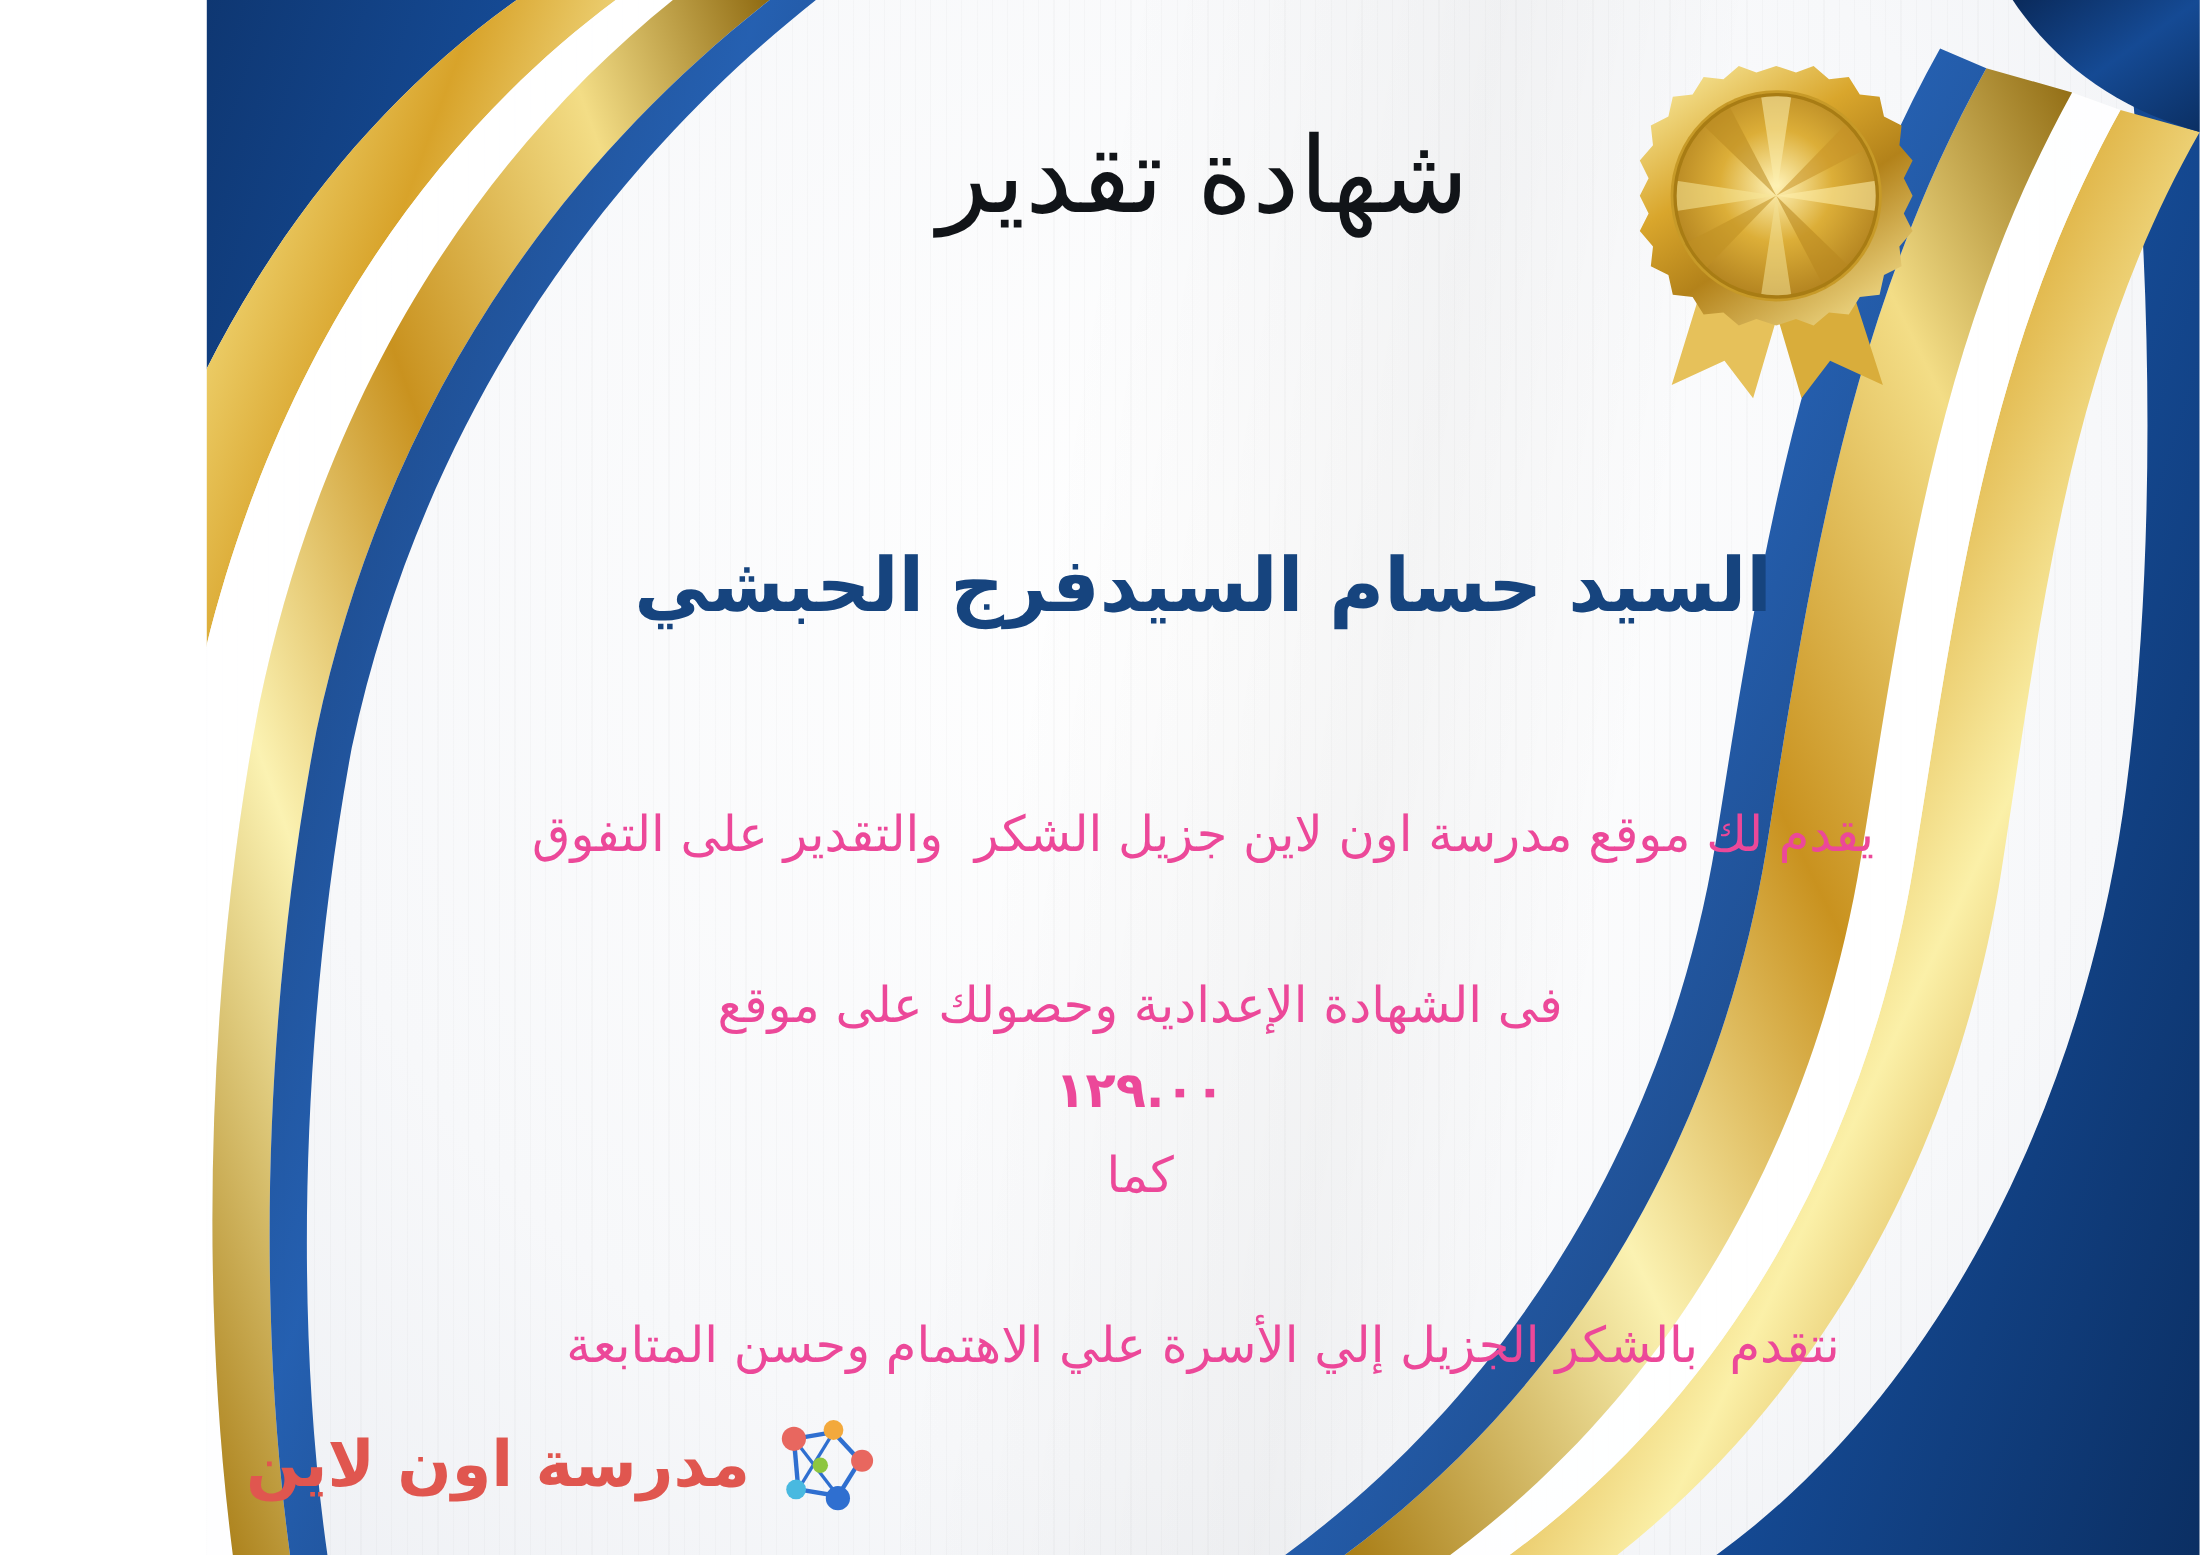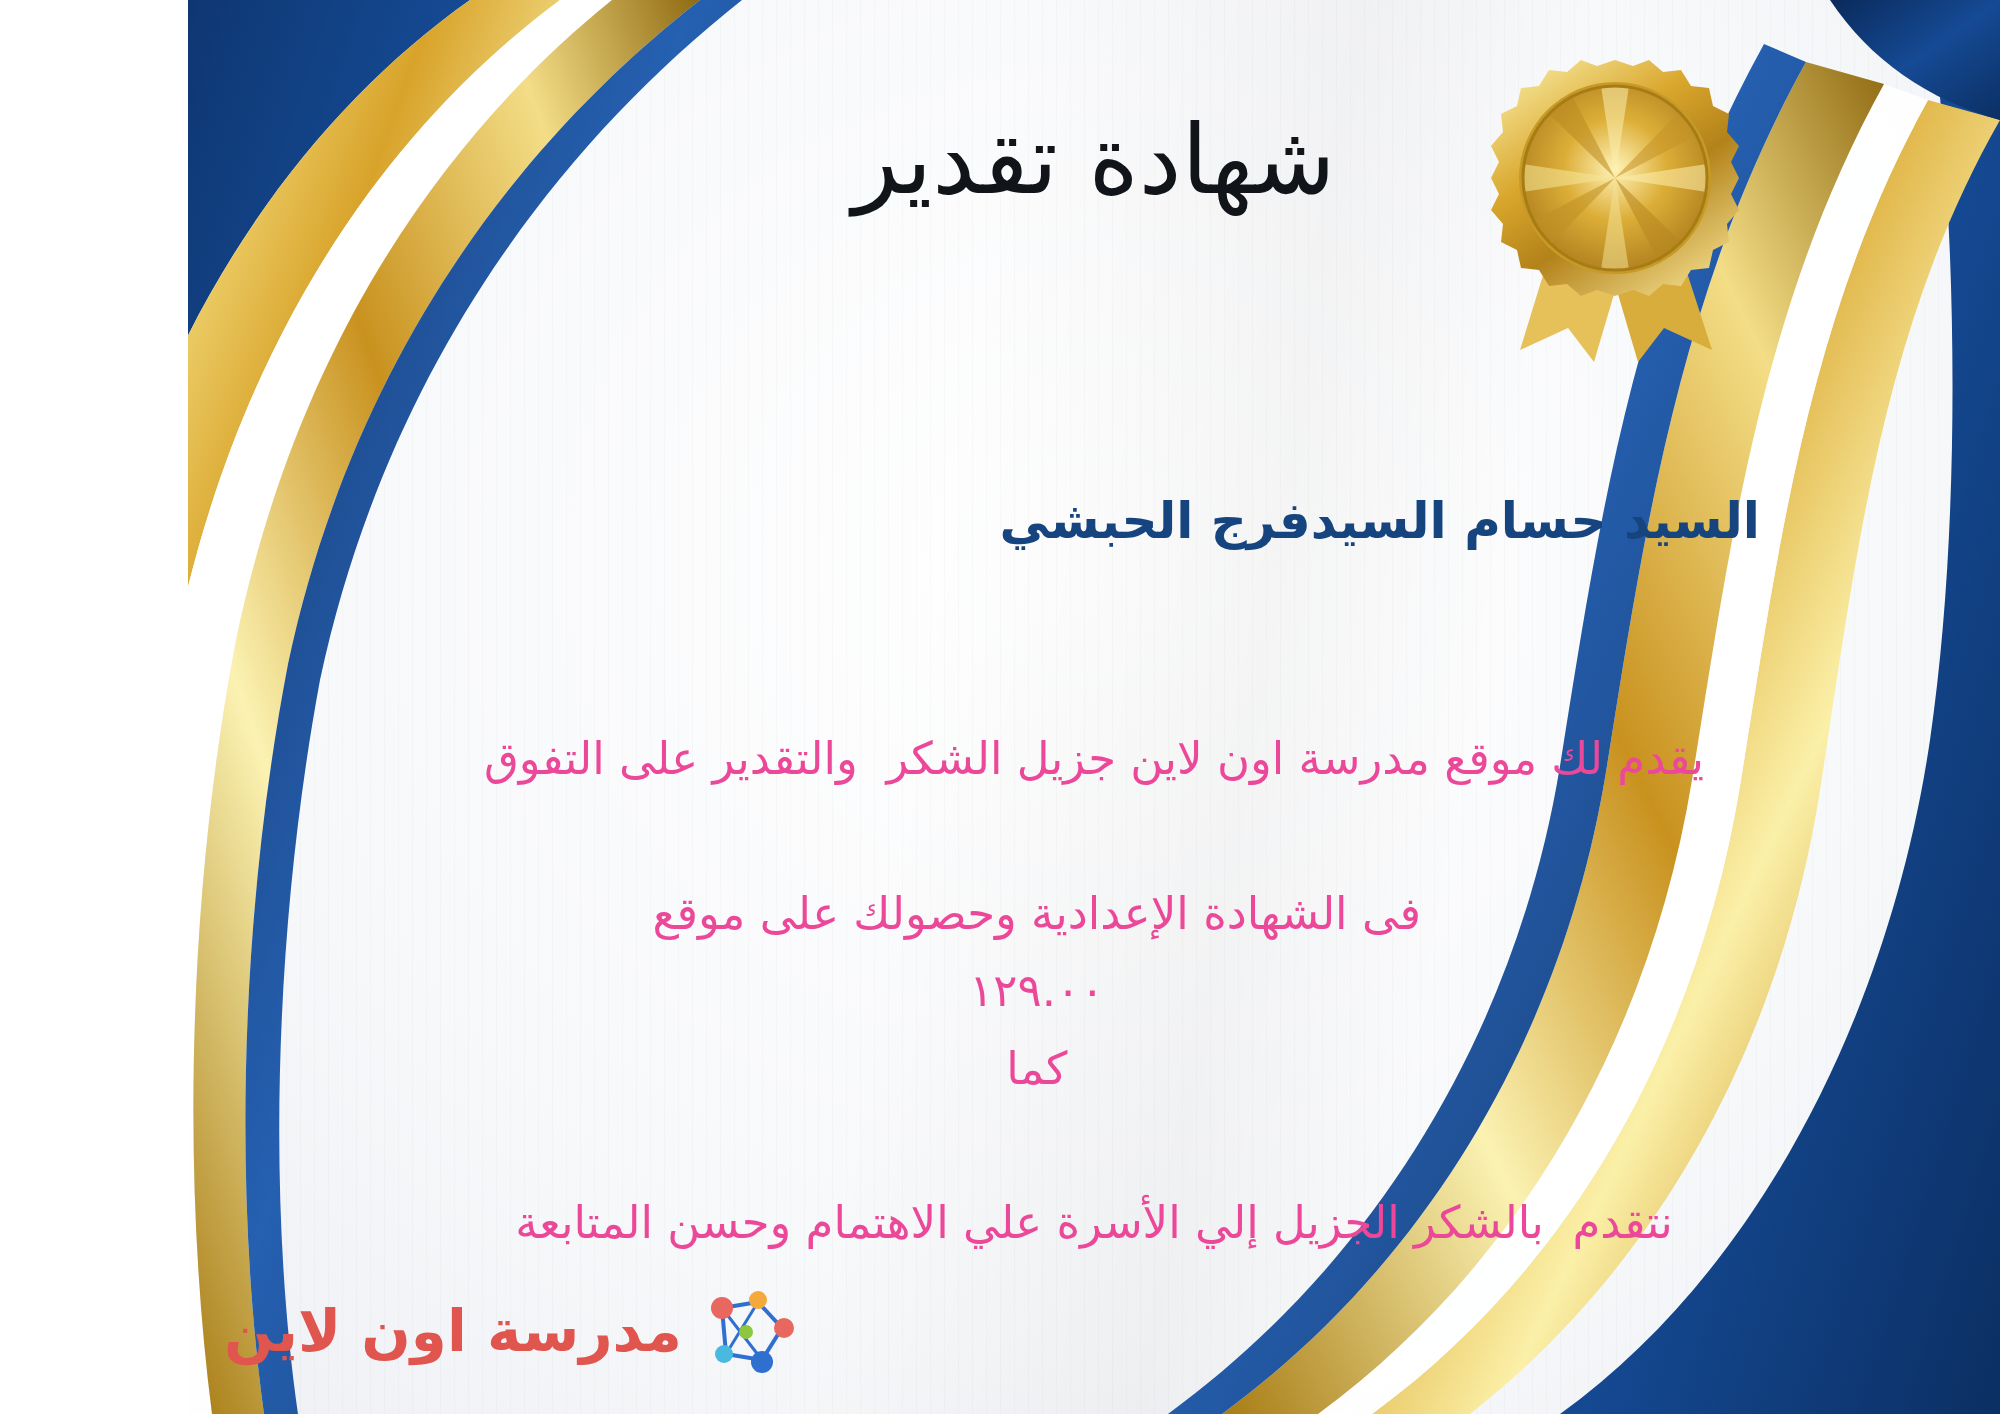--- a/index.html
+++ b/index.html
@@ -88,43 +88,43 @@
     color: #111418;
     letter-spacing: 0px;
     line-height: 1.1;
   }
 
   .recipient {
     position: absolute;
     top: 490px;
     left: 240px;
     right: 240px;
-    text-align: right;
-    font-size: 50px;
+    text-align: center;
+    font-size: 68px;
     font-weight: 700;
     color: #16447e;
     line-height: 1.25;
   }
 
   .body-text {
     position: absolute;
     top: 720px;
     left: 55px;
     right: 55px;
     text-align: center;
     font-size: 45px;
     color: #ec4899;
     line-height: 1.72;
   }
   .body-line {
     display: block;
     white-space: pre-wrap;
   }
   .score {
-    font-weight: 400;
+    font-weight: 700;
     letter-spacing: 1px;
     text-align: center;
   }
 
   .closing {
     position: absolute;
     top: 1115px;
     left: 55px;
     right: 55px;
     text-align: center;

